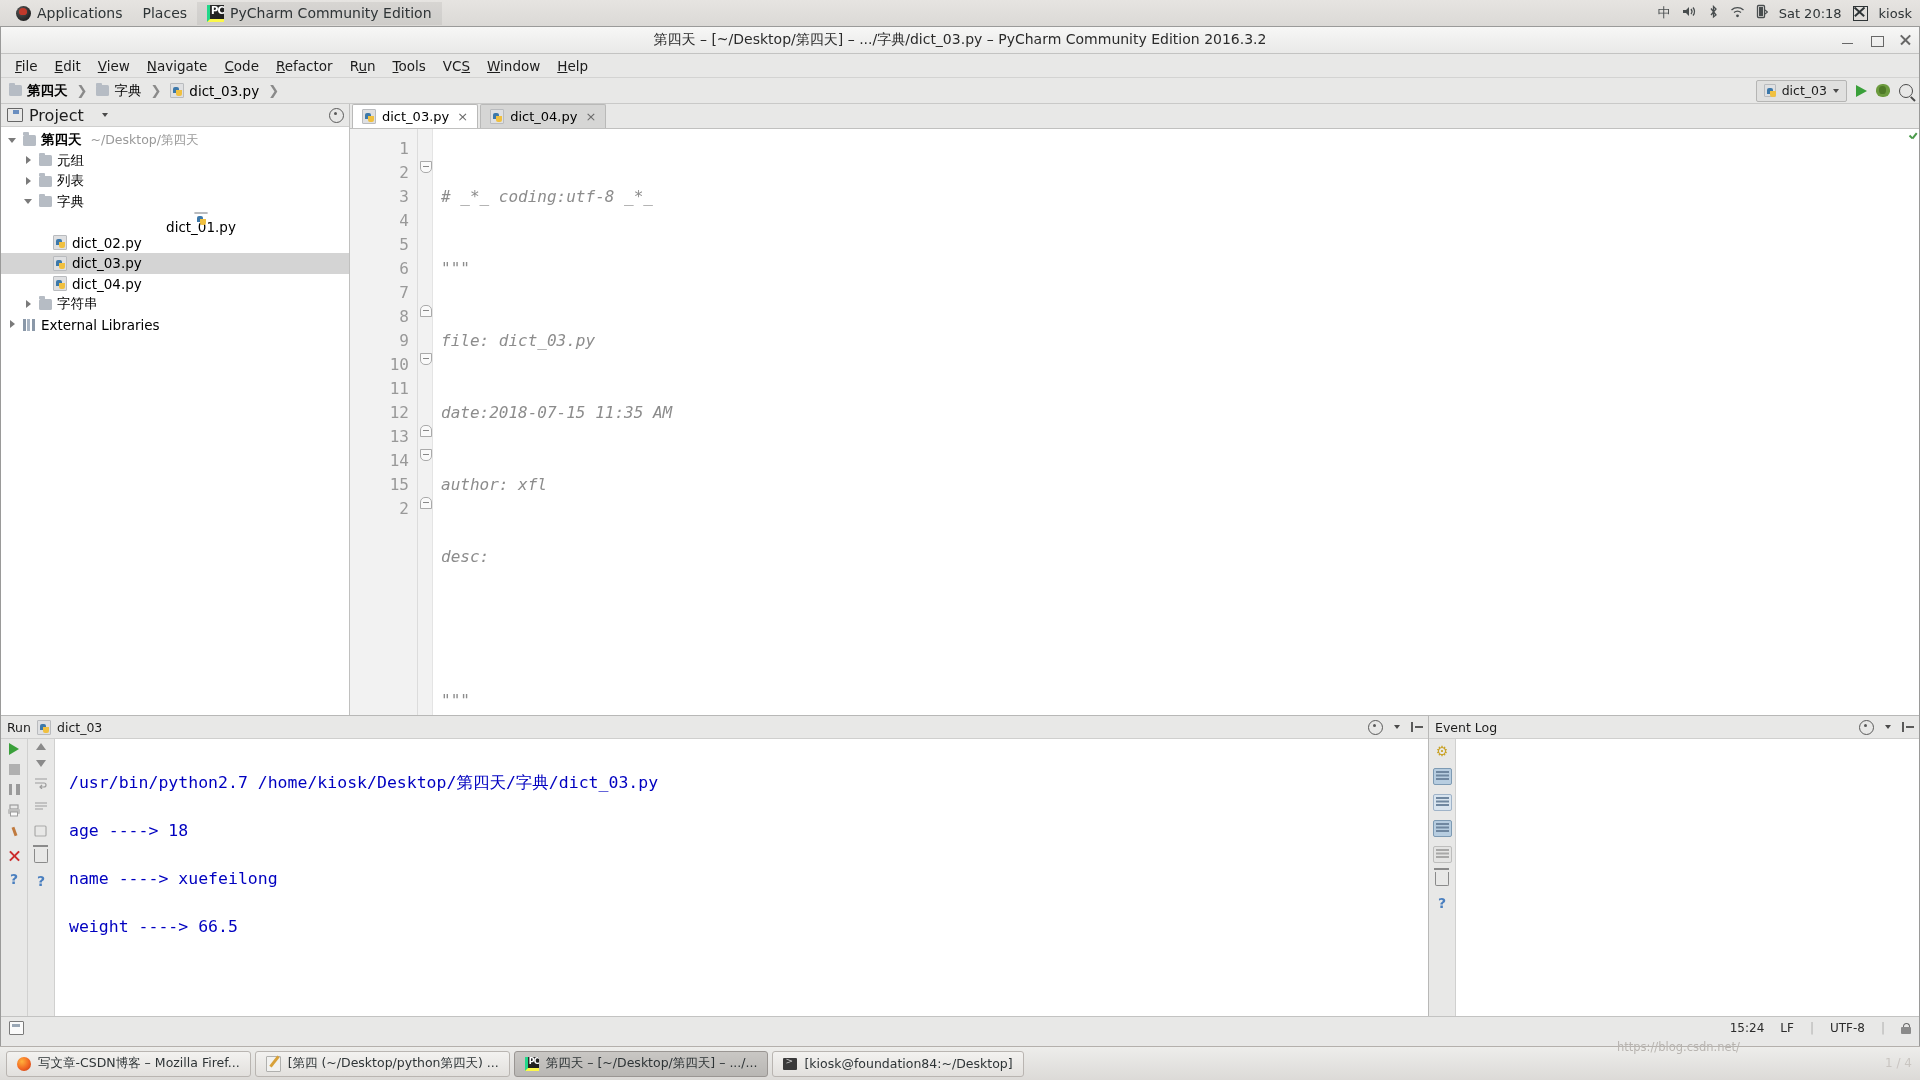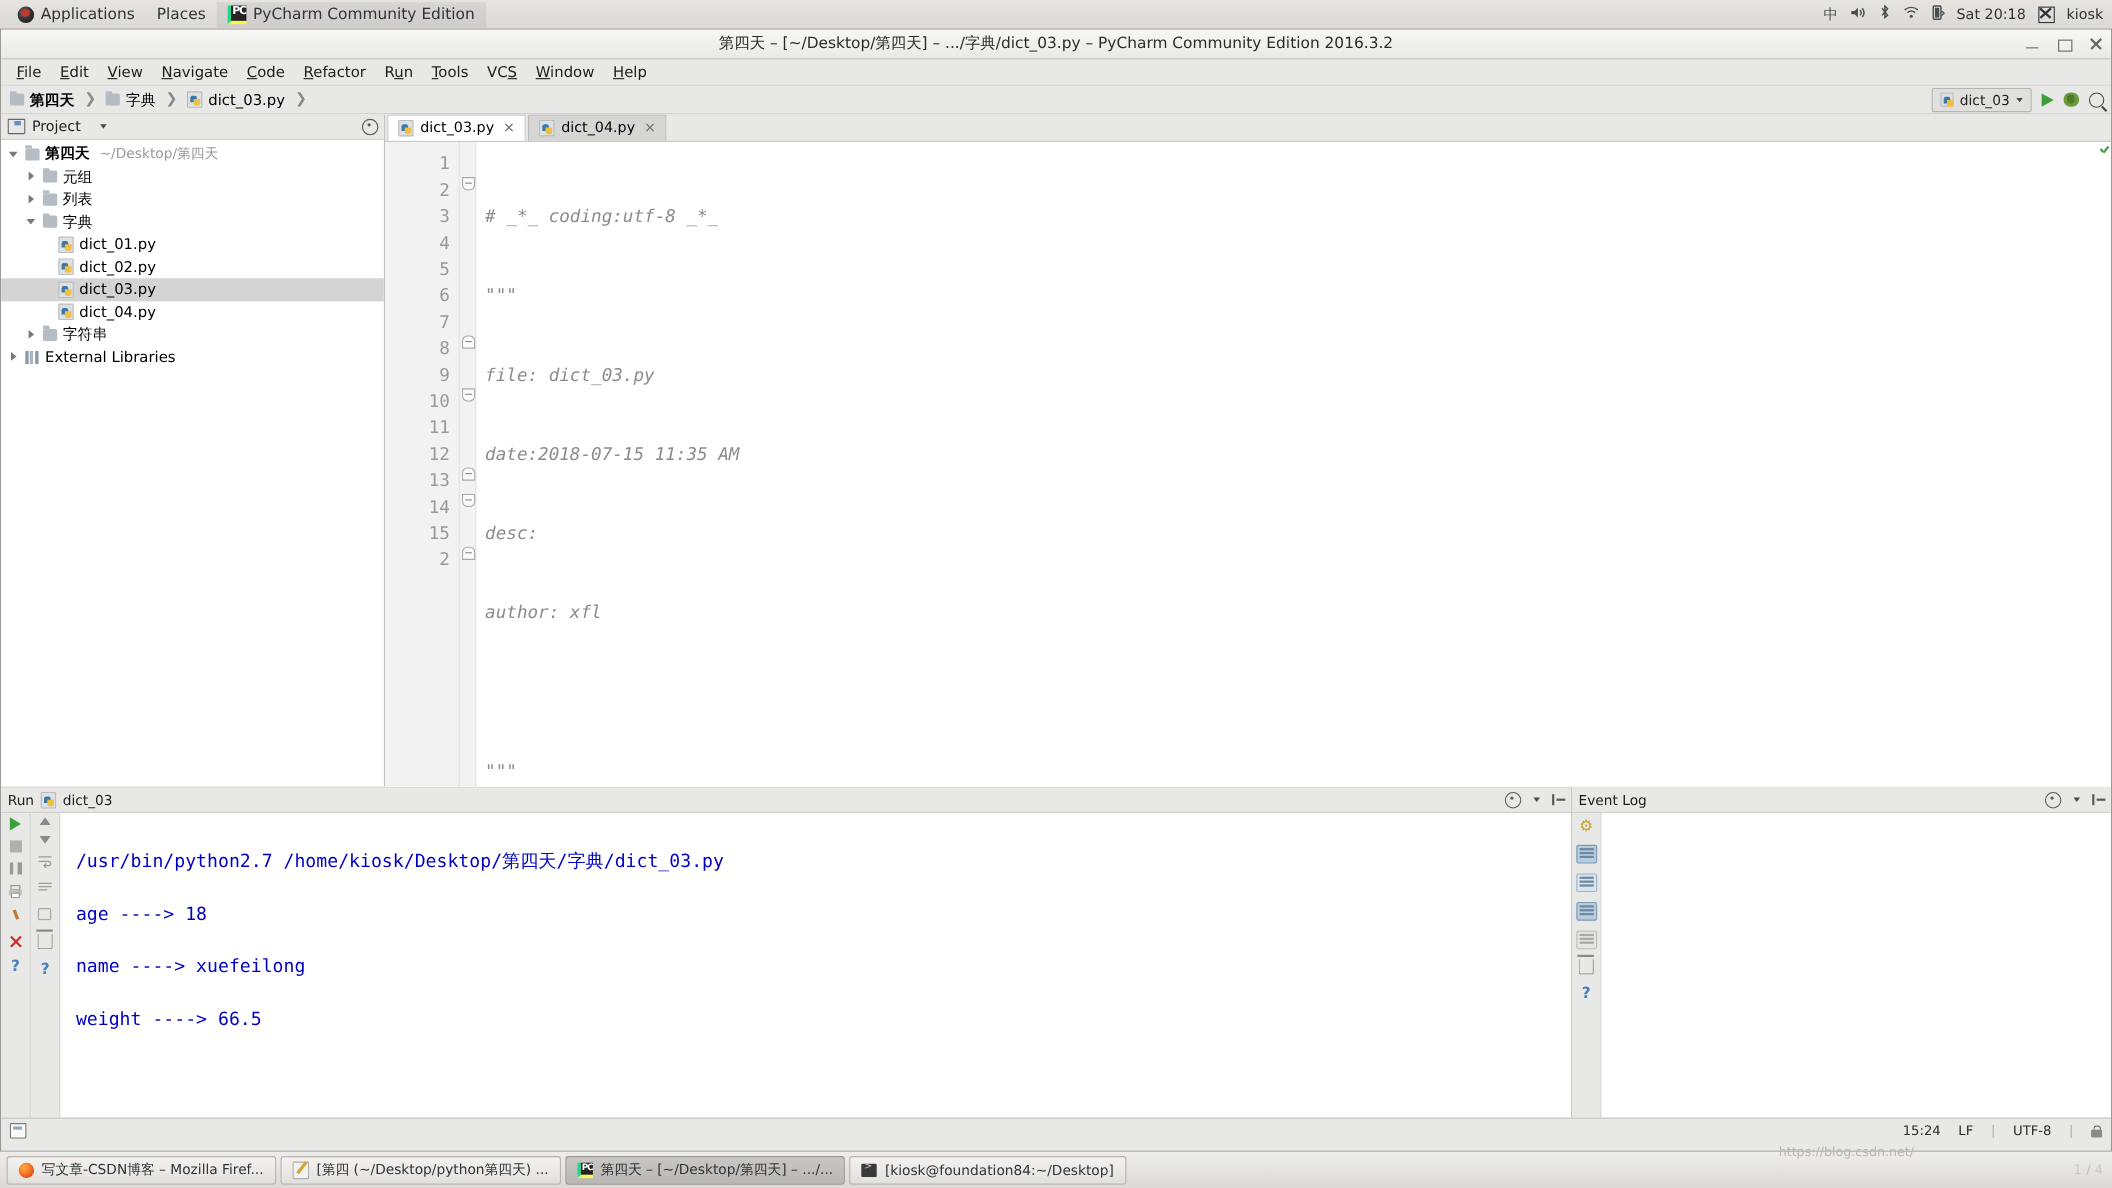--- a/index.html
+++ b/index.html
@@ -79,21 +79,21 @@
   .mag:after{content:"";position:absolute;right:-4px;bottom:-3px;width:6px;height:1.7px;background:#4a4a4a;transform:rotate(45deg);}
 
   
   .main{display:flex;height:611px;background:#fff;}
   
   .project{width:348px;background:#fff;border-right:1px solid #c0c0bf;display:flex;flex-direction:column;}
   .proj-head{height:22px;background:#e8e8e7;border-bottom:1px solid #cfcfce;display:flex;align-items:center;
      padding:0 6px;gap:6px;position:relative;}
   .proj-ico{width:14px;height:12px;border:1.4px solid #666;border-radius:1px;position:relative;display:inline-block;}
   .proj-ico:after{content:"";position:absolute;left:5px;top:1px;width:6px;height:4px;background:#6a8ebf;}
-  .proj-title{font-size:13px;color:#1c1c1c;}
+  .proj-title{font-size:16px;color:#1c1c1c;}
   .proj-head .caret{margin-left:12px;}
   .ph-right{position:absolute;right:5px;top:0;height:22px;display:flex;align-items:center;gap:11px;}
   .gear{width:13px;height:13px;border:1.6px solid #5a5a5a;border-radius:50%;position:relative;display:inline-block;}
   .gear:after{content:"";position:absolute;left:3.6px;top:3.6px;width:3px;height:3px;border-radius:50%;background:#5a5a5a;}
   .hide-ico{width:12px;height:12px;position:relative;display:inline-block;}
   .hide-ico:before{content:"";position:absolute;left:0;top:1px;width:1.8px;height:10px;background:#5a5a5a;}
   .hide-ico:after{content:"";position:absolute;left:4px;top:5px;width:8px;height:1.8px;background:#5a5a5a;}
 
   .tree{flex:1;overflow:hidden;padding-top:3px;font-size:13.5px;}
   .trow{height:20.5px;display:flex;align-items:center;gap:5px;padding-left:6px;white-space:nowrap;}
@@ -353,21 +353,21 @@
             <span class="fold-ico"></span>
             <span class="tname">列表</span>
           </div>
 
           <div class="trow" style="padding-left:22px;">
             <span class="twist open"></span>
             <span class="fold-ico"></span>
             <span class="tname">字典</span>
           </div>
 
-          <div class="trow" style="padding-left:52px;">
+          <div class="trow" style="padding-left:52px;flex-direction:column;">
             <span class="py-ico"></span>
             <span class="tname">dict_01.py</span>
           </div>
 
           <div class="trow" style="padding-left:52px;">
             <span class="py-ico"></span>
             <span class="tname">dict_02.py</span>
           </div>
 
           <div class="trow sel" style="padding-left:52px;">
@@ -434,22 +434,22 @@
             <div class="fold-mark down" style="top:224px;"></div>
             <div class="fold-mark up" style="top:296px;"></div>
             <div class="fold-mark down" style="top:320px;"></div>
             <div class="fold-mark up" style="top:368px;"></div>
           </div>
           <div class="code">
             <div class="cl"><span class="cmt"># _*_ coding:utf-8 _*_</span></div>
             <div class="cl"><span class="cmt">"""</span></div>
             <div class="cl"><span class="cmt">file: dict_03.py</span></div>
             <div class="cl"><span class="cmt">date:2018-07-15 11:35 AM</span></div>
+            <div class="cl"><span class="cmt">author: xfl</span></div>
             <div class="cl"><span class="cmt">desc:</span></div>
-            <div class="cl"><span class="cmt">author: xfl</span></div>
             <div class="cl"><span class="cmt"></span></div>
             <div class="cl"><span class="cmt">"""</span></div>
             
             
             
             
             
             
             
             

